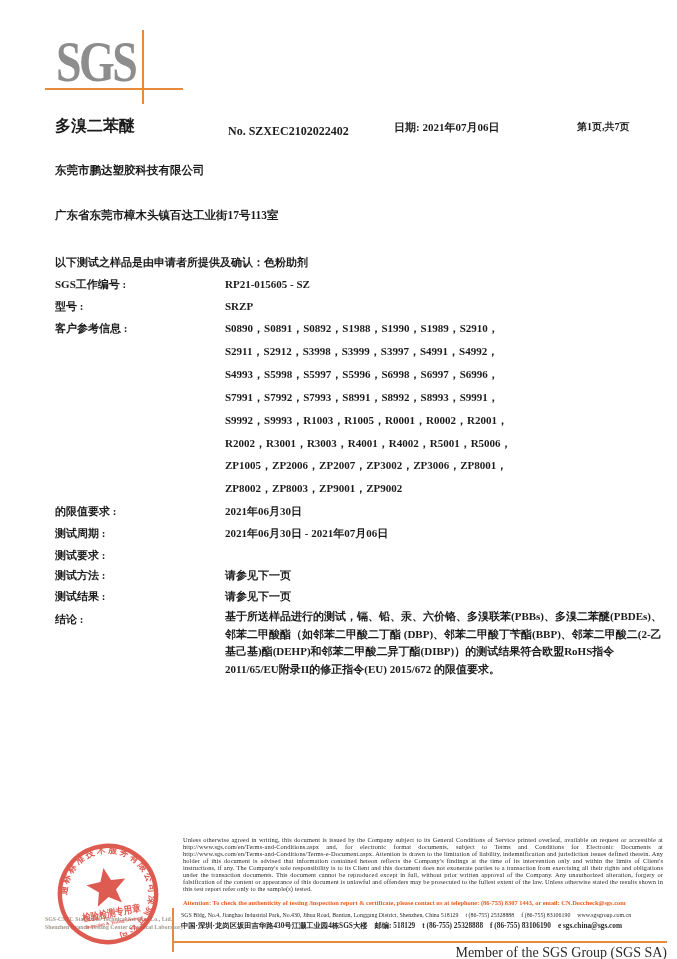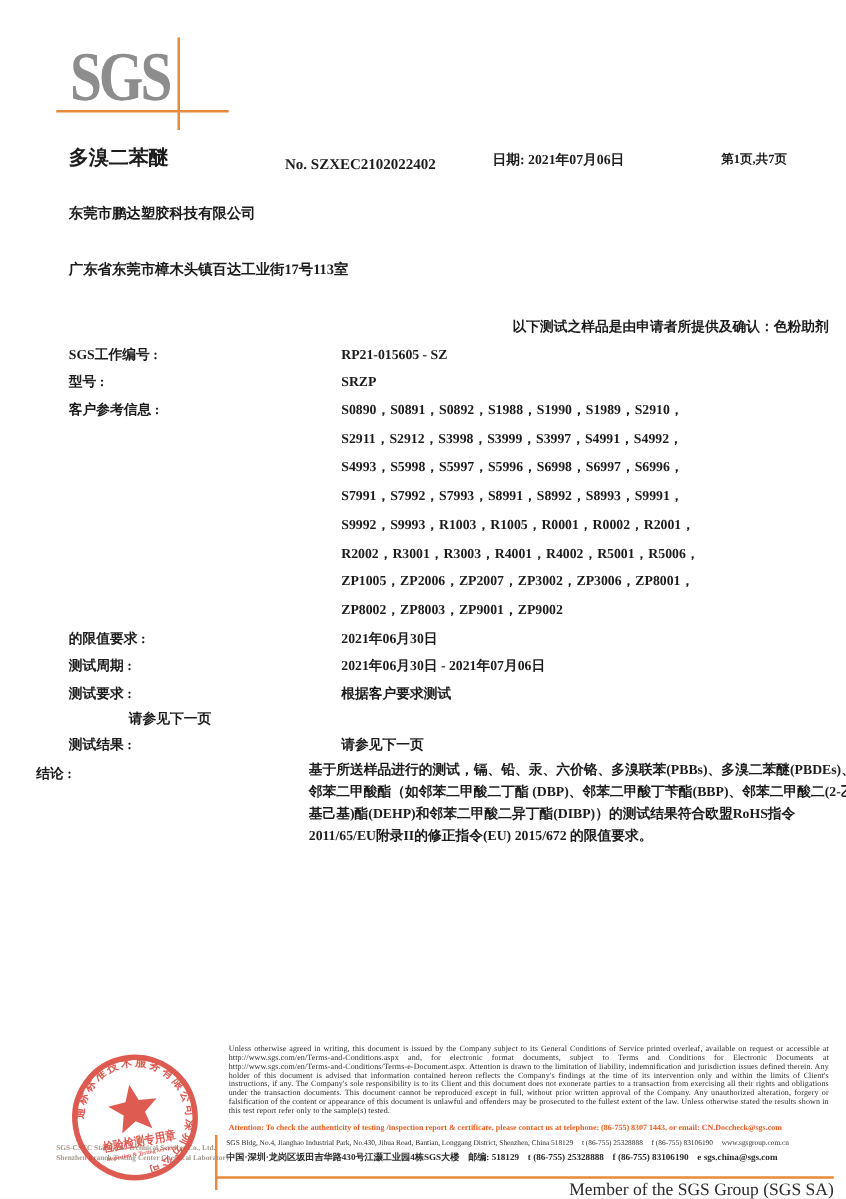--- a/index.html
+++ b/index.html
@@ -20,24 +20,24 @@
   
   .doc-title{position:absolute;left:55px;top:116px;font-size:16px;font-weight:bold;}
   .report-no{position:absolute;left:228px;top:124px;font-size:12px;font-weight:600;}
   .report-date{position:absolute;left:394px;top:120px;font-size:11px;font-weight:600;}
   .page-info{position:absolute;left:577px;top:120px;font-size:10px;font-weight:600;}
   
   .client-name{position:absolute;left:55px;top:163px;font-size:11.5px;font-weight:bold;}
   .client-addr{position:absolute;left:55px;top:188px;font-size:11.5px;font-weight:bold;margin-top:20px;}
   
   .fields{position:absolute;left:55px;top:251px;width:608px;font-size:11px;font-weight:bold;}
-  .statement{line-height:22px;text-align:right;}
-  .row{display:flex;align-items:flex-start;line-height:22px;justify-content:center;}
+  .statement{line-height:22px;}
+  .row{display:flex;align-items:flex-start;line-height:22px;}
   .row .lbl{width:170px;flex:0 0 170px;}
-  .row .val{flex:1;margin-left:48px;}
+  .row .val{flex:1;}
   .ref-lines div{line-height:22.9px;}
   .row-sm{line-height:18px;}
   .row-lg{line-height:24px;}
   .conclusion .val{line-height:17.5px;width:442px;flex:0 0 442px;}
   
   .legal{
     position:absolute;left:183px;top:837px;width:480px;
     font-size:6.4px;line-height:6.95px;font-weight:normal;color:#2b2b2b;
     text-align:justify;letter-spacing:.1px;
   }
@@ -107,24 +107,24 @@
       <div class="val">2021年06月30日</div>
     </div>
 
     <div class="row">
       <div class="lbl">测试周期 :</div>
       <div class="val">2021年06月30日 - 2021年07月06日</div>
     </div>
 
     <div class="row">
       <div class="lbl">测试要求 :</div>
-      <div class="val">根据客户要求测试</div>
     </div>
 
     <div class="row row-sm">
+      <div class="lbl">测试方法 :</div>
       <div class="val">请参见下一页</div>
     </div>
 
     <div class="row row-lg">
       <div class="lbl">测试结果 :</div>
       <div class="val">请参见下一页</div>
     </div>
 
     <div class="row conclusion">
       <div class="lbl">结论 :</div>

